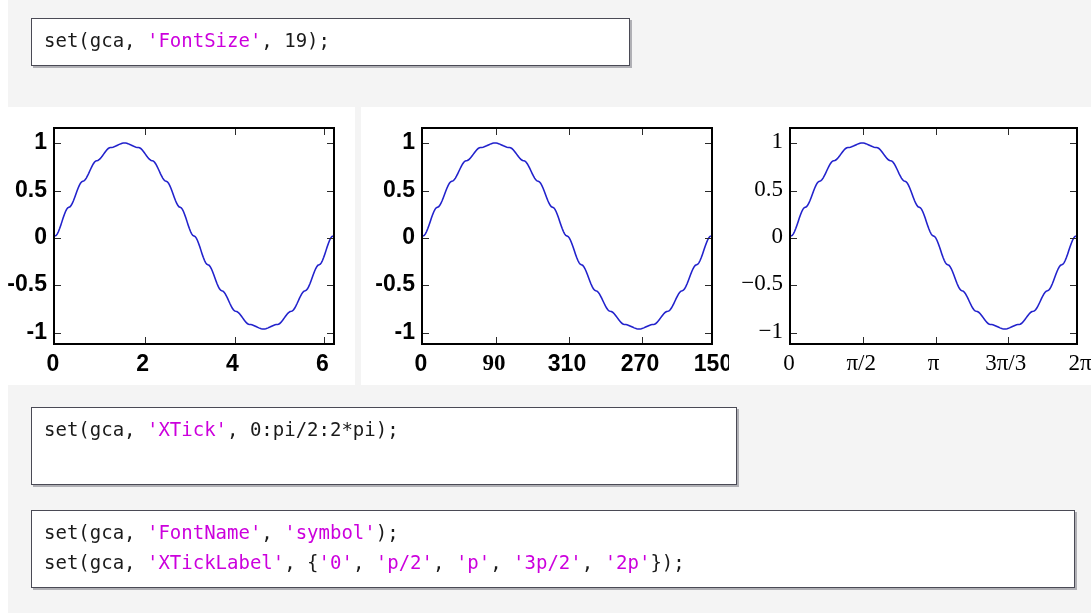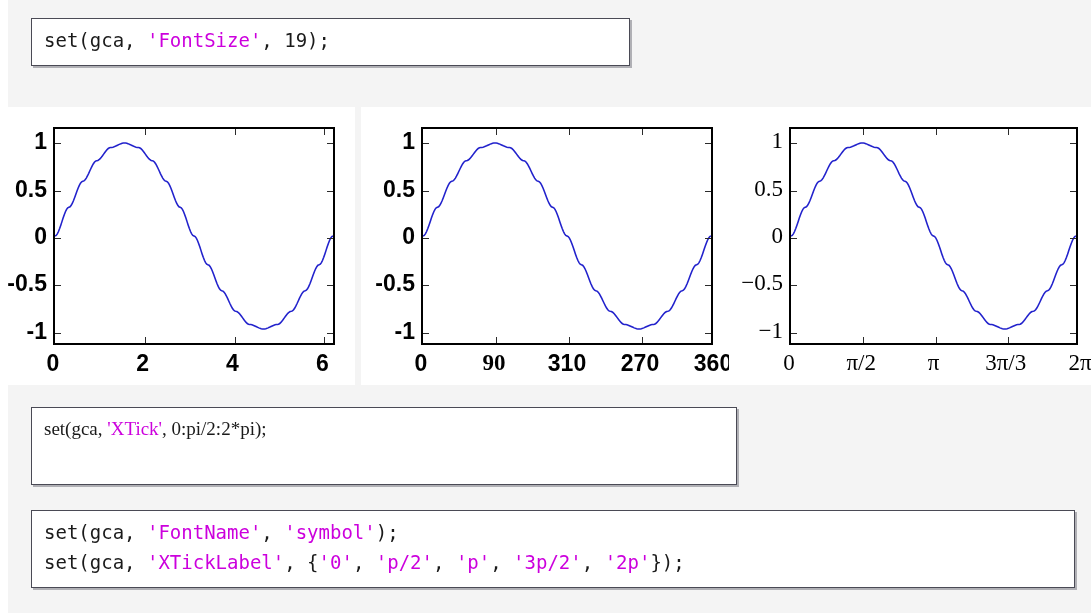--- a/index.html
+++ b/index.html
@@ -33,21 +33,21 @@
     font-size: 19px;
     line-height: 30px;
     color: #1a1a1a;
     white-space: pre;
     box-shadow: 2px 2px 0 rgba(120,120,130,0.55);
   }
   .code-line { white-space: pre; }
   .str { color: #cc00dd; }
 
   #code-box-1 { left: 31px; top: 18px;  width: 599px; height: 48px; }
-  #code-box-2 { left: 31px; top: 407px; width: 706px; height: 78px; font-family: Liberation Serif, serif; }
+  #code-box-2 { left: 31px; top: 407px; width: 706px; height: 78px; }
   #code-box-3 { left: 31px; top: 510px; width: 1044px; height: 78px; }
 
   
   .plot {
     position: absolute;
     background: #ffffff;
   }
   .axes {
     position: absolute;
     border: 2px solid #000000;
@@ -146,21 +146,21 @@
       <div class="tick tick-y-right" style="top: 109px;"></div>
       <div class="tick tick-y" style="top: 61.6087px;"></div>
       <div class="tick tick-y-right" style="top: 61.6087px;"></div>
       <div class="tick tick-y" style="top: 14.2174px;"></div>
       <div class="tick tick-y-right" style="top: 14.2174px;"></div>
     </div>
     <div class="lbl xlbl lbl-sans" style="left: 60px; top: 243px;">0</div>
     <div class="lbl xlbl lbl-sans" style="left: 133px; top: 243px; font-family: Liberation Serif, serif;">90</div>
     <div class="lbl xlbl lbl-sans" style="left: 206px; top: 243px;">310</div>
     <div class="lbl xlbl lbl-sans" style="left: 279px; top: 243px;">270</div>
-    <div class="lbl xlbl lbl-sans" style="left: 352px; top: 243px;">360</div>
+    <div class="lbl xlbl lbl-sans" style="left: 352px; top: 243px;">150</div>
     <div class="lbl ylbl lbl-sans" style="right: 318px; left: auto; width: 52px; top: 223.783px;">-1</div>
     <div class="lbl ylbl lbl-sans" style="right: 318px; left: auto; width: 52px; top: 176.391px;">-0.5</div>
     <div class="lbl ylbl lbl-sans" style="right: 318px; left: auto; width: 52px; top: 129px;">0</div>
     <div class="lbl ylbl lbl-sans" style="right: 318px; left: auto; width: 52px; top: 81.6087px;">0.5</div>
     <div class="lbl ylbl lbl-sans" style="right: 318px; left: auto; width: 52px; top: 34.2174px;">1</div>
   </div>
 <div class="plot" id="plot-3" style="left: 729px; top: 107px; width: 369px; height: 278px;">
     <div class="axes" style="left: 60px; top: 20px; width: 289px; height: 218px;">
       <svg class="curve-svg" viewBox="0 0 289 218" preserveAspectRatio="none">
         <path d="M0.00,109.00L1.20,108.42L2.41,106.83L3.61,104.42L4.82,101.41L6.02,97.99L7.23,94.36L8.43,90.73L9.63,87.31L10.84,84.29L12.04,81.88L13.25,80.29L14.45,79.71L15.65,79.19L16.86,77.76L18.06,75.59L19.27,72.86L20.47,69.77L21.68,66.50L22.88,63.23L24.08,60.14L25.29,57.42L26.49,55.24L27.70,53.81L28.90,53.29L30.10,52.87L31.31,51.73L32.51,50.01L33.72,47.85L34.92,45.40L36.13,42.80L37.33,40.21L38.53,37.76L39.74,35.60L40.94,33.87L42.15,32.73L43.35,32.32L44.55,32.06L45.76,31.32L46.96,30.22L48.17,28.83L49.37,27.25L50.57,25.59L51.78,23.92L52.98,22.34L54.19,20.96L55.39,19.85L56.60,19.12L57.80,18.85L59.00,18.76L60.21,18.51L61.41,18.13L62.62,17.65L63.82,17.11L65.03,16.53L66.23,15.96L67.43,15.42L68.64,14.94L69.84,14.56L71.05,14.31L72.25,14.22L73.45,14.31L74.66,14.56L75.86,14.94L77.07,15.42L78.27,15.96L79.48,16.53L80.68,17.11L81.88,17.65L83.09,18.13L84.29,18.51L85.50,18.76L86.70,18.85L87.90,19.12L89.11,19.85L90.31,20.96L91.52,22.34L92.72,23.92L93.92,25.59L95.13,27.25L96.33,28.83L97.54,30.22L98.74,31.32L99.95,32.06L101.15,32.32L102.35,32.73L103.56,33.87L104.76,35.60L105.97,37.76L107.17,40.21L108.38,42.80L109.58,45.40L110.78,47.85L111.99,50.01L113.19,51.73L114.40,52.87L115.60,53.29L116.80,53.81L118.01,55.24L119.21,57.42L120.42,60.14L121.62,63.23L122.83,66.50L124.03,69.77L125.23,72.86L126.44,75.59L127.64,77.76L128.85,79.19L130.05,79.71L131.25,80.29L132.46,81.88L133.66,84.29L134.87,87.31L136.07,90.73L137.28,94.36L138.48,97.99L139.68,101.41L140.89,104.42L142.09,106.83L143.30,108.42L144.50,109.00L145.70,109.58L146.91,111.17L148.11,113.58L149.32,116.59L150.52,120.01L151.72,123.64L152.93,127.27L154.13,130.69L155.34,133.71L156.54,136.12L157.75,137.71L158.95,138.29L160.15,138.81L161.36,140.24L162.56,142.41L163.77,145.14L164.97,148.23L166.17,151.50L167.38,154.77L168.58,157.86L169.79,160.58L170.99,162.76L172.20,164.19L173.40,164.71L174.60,165.13L175.81,166.27L177.01,167.99L178.22,170.15L179.42,172.60L180.63,175.20L181.83,177.79L183.03,180.24L184.24,182.40L185.44,184.13L186.65,185.27L187.85,185.68L189.05,185.94L190.26,186.68L191.46,187.78L192.67,189.17L193.87,190.75L195.07,192.41L196.28,194.08L197.48,195.66L198.69,197.04L199.89,198.15L201.10,198.88L202.30,199.15L203.50,199.24L204.71,199.49L205.91,199.87L207.12,200.35L208.32,200.89L209.53,201.47L210.73,202.04L211.93,202.58L213.14,203.06L214.34,203.44L215.55,203.69L216.75,203.78L217.95,203.69L219.16,203.44L220.36,203.06L221.57,202.58L222.77,202.04L223.97,201.46L225.18,200.89L226.38,200.35L227.59,199.87L228.79,199.49L230.00,199.24L231.20,199.15L232.40,198.88L233.61,198.15L234.81,197.04L236.02,195.65L237.22,194.08L238.42,192.41L239.63,190.74L240.83,189.17L242.04,187.78L243.24,186.68L244.45,185.94L245.65,185.68L246.85,185.27L248.06,184.13L249.26,182.40L250.47,180.24L251.67,177.79L252.88,175.20L254.08,172.60L255.28,170.15L256.49,167.99L257.69,166.27L258.90,165.13L260.10,164.71L261.30,164.19L262.51,162.76L263.71,160.58L264.92,157.86L266.12,154.77L267.32,151.50L268.53,148.23L269.73,145.14L270.94,142.41L272.14,140.24L273.35,138.81L274.55,138.29L275.75,137.71L276.96,136.12L278.16,133.71L279.37,130.69L280.57,127.27L281.77,123.64L282.98,120.01L284.18,116.59L285.39,113.58L286.59,111.17L287.80,109.58L289.00,109.00" fill="none" stroke="#2222cc" stroke-width="1.6"></path>

